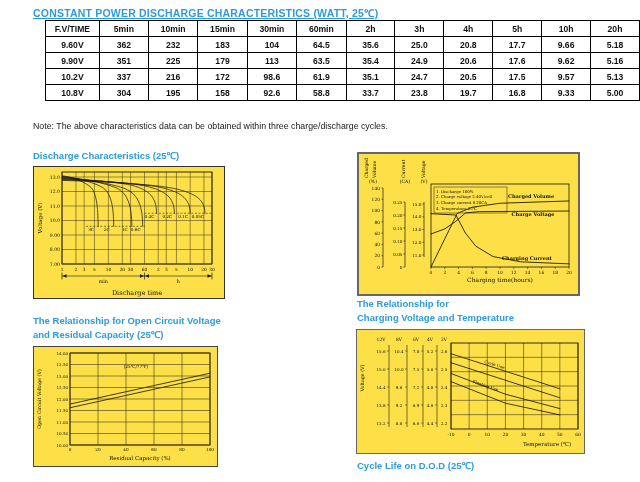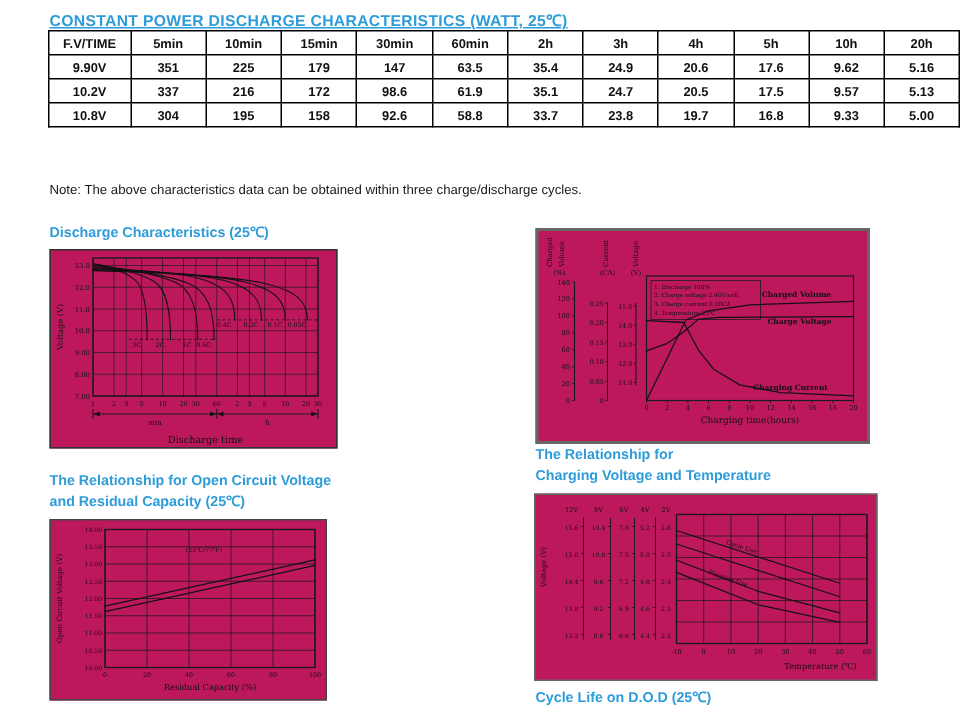--- a/index.html
+++ b/index.html
@@ -1,31 +1,31 @@
 <!DOCTYPE html>
 <html><head>
 <meta charset="utf-8">
 <style>
   html,body{margin:0;padding:0}
   body{width:640px;height:482px;background:#ffffff;position:relative;overflow:hidden;
        font-family:"Liberation Sans",sans-serif;color:#111}
   .abs{position:absolute}
   .main-title{left:33px;top:6px;font-size:10.5px;font-weight:700;letter-spacing:.2px}
   .accent{color:#2e9cd9}
-  table.cp{position:absolute;left:32px;top:20px;border-collapse:collapse;table-layout:fixed}
+  table.cp{position:absolute;left:45px;top:20px;border-collapse:collapse;table-layout:fixed}
   table.cp th,table.cp td{border:1px solid #000;width:50px;height:15px;padding:0;
        font-size:8.6px;font-weight:700;text-align:center;vertical-align:middle;color:#111}
   table.cp th:first-child,table.cp td:first-child{width:54px}
   .note{left:33px;top:121px;font-size:8.8px;font-weight:400;color:#1a1a1a}
   .sec{font-size:9.5px;font-weight:700;line-height:14px}
   .t-discharge{left:33px;top:149px}
   .t-ocv{left:33px;top:314px}
   .t-temp{left:357px;top:297px}
   .t-cycle{left:357px;top:459px}
-  .chart-box{position:absolute;background:#be185d}
+  .chart-box{position:absolute;background:#fde047}
   .b-discharge{left:33px;top:166px;border:1px solid #333}
   .b-charge{left:357px;top:152px;border:2px solid #666}
   .b-ocv{left:33px;top:346px;border:1.5px solid #444}
   .b-temp{left:356px;top:329px;border:1.5px solid #666}
   svg{display:block}
 </style>
 </head>
 <body>
 
 <div class="abs main-title accent" style="color: rgb(46, 156, 217); text-decoration: underline;">CONSTANT POWER DISCHARGE CHARACTERISTICS (WATT, 25℃)</div>
@@ -42,25 +42,39 @@
         <th>2h</th>
         <th>3h</th>
         <th>4h</th>
         <th>5h</th>
         <th>10h</th>
         <th>20h</th>
       </tr>
     </thead>
   <tbody>
       <tr>
+        <td>9.60V</td>
+        <td>362</td>
+        <td>232</td>
+        <td>183</td>
+        <td>104</td>
+        <td>64.5</td>
+        <td>35.6</td>
+        <td>25.0</td>
+        <td>20.8</td>
+        <td>17.7</td>
+        <td>9.66</td>
+        <td>5.18</td>
+      </tr>
+      <tr>
         <td>9.90V</td>
         <td>351</td>
         <td>225</td>
         <td>179</td>
-        <td>147</td>
+        <td>113</td>
         <td>63.5</td>
         <td>35.4</td>
         <td>24.9</td>
         <td>20.6</td>
         <td>17.6</td>
         <td>9.62</td>
         <td>5.16</td>
       </tr>
       <tr>
         <td>10.2V</td>

